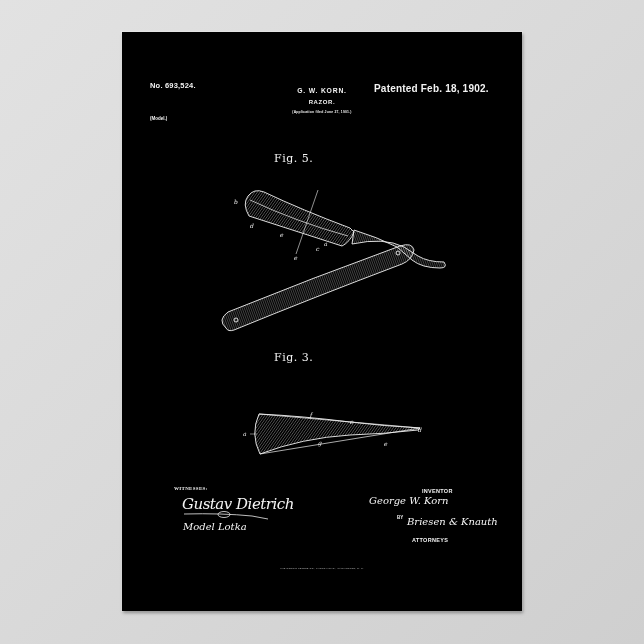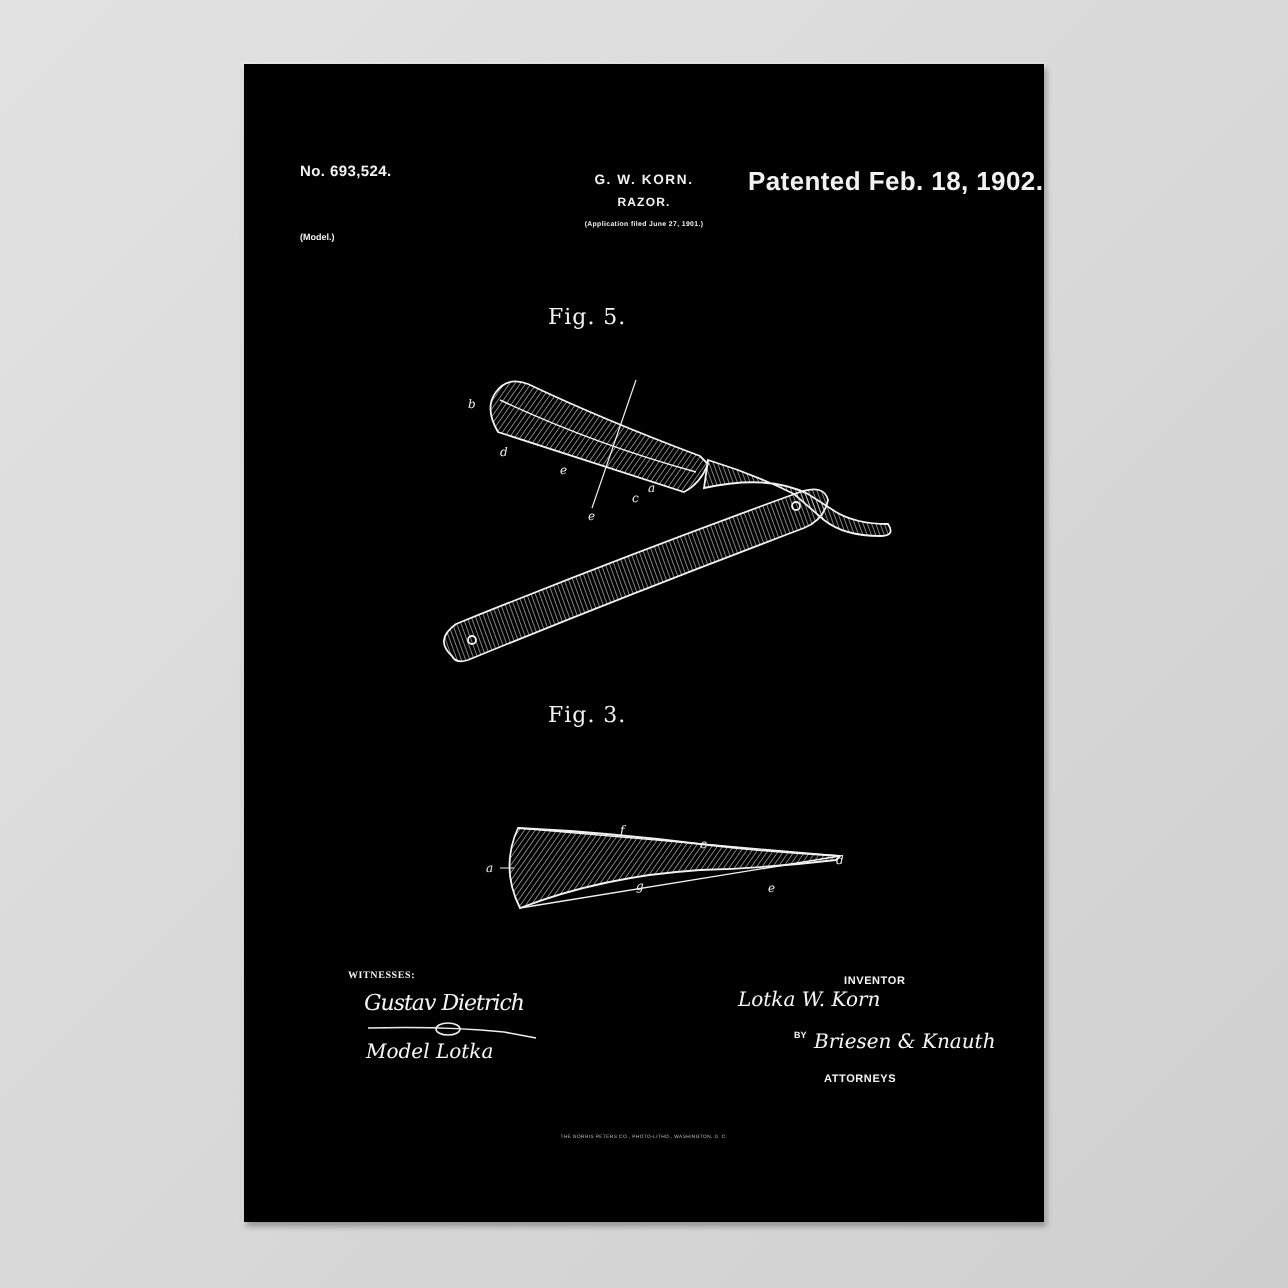--- a/index.html
+++ b/index.html
@@ -12,33 +12,33 @@
     .poster {
       position: absolute; left: 122px; top: 32px; width: 400px; height: 579px;
       background: #000000;
       box-shadow: 1px 2px 3px rgba(0,0,0,0.35), 0 0 0 1px rgba(255,255,255,0.25);
       color: #f0f0f0;
       overflow: hidden;
       text-decoration: underline;
     }
     .t { position: absolute; white-space: nowrap; font-weight: bold; color: #f2f2f2; }
     .patent-no { left: 28px; top: 49px; font-size: 7.5px; letter-spacing: 0.2px; }
-    .patented { left: 252px; top: 51px; font-size: 13px; letter-spacing: 0.2px; }
+    .patented { left: 252px; top: 51px; font-size: 10px; letter-spacing: 0.2px; }
     .inventor-name { left: 0; width: 400px; text-align: center; top: 55px; font-size: 6.8px; letter-spacing: 0.8px; }
     .title { left: 0; width: 400px; text-align: center; top: 67px; font-size: 6px; letter-spacing: 0.6px; }
     .application { left: 0; width: 400px; text-align: center; top: 78px; font-size: 3.4px; font-weight: bold; letter-spacing: 0.2px; }
     .model { left: 28px; top: 84px; font-size: 4.5px; }
     .fig1 { left: 152px; top: 120px; font-family: "DejaVu Serif", serif; font-size: 11px; font-weight: normal; letter-spacing: 0.5px; }
     .fig2 { left: 152px; top: 319px; font-family: "DejaVu Serif", serif; font-size: 11px; font-weight: normal; letter-spacing: 0.5px; }
     .wl { left: 52px; top: 454px; font-size: 5px; font-family: "Liberation Serif", serif; letter-spacing: 0.3px; }
     .inventor-label { left: 300px; top: 456px; font-size: 5.5px; letter-spacing: 0.3px; }
     .by-label { left: 275px; top: 483px; font-size: 4.5px; }
     .attorneys-label { left: 290px; top: 505px; font-size: 5.5px; letter-spacing: 0.3px; }
     .sig { position: absolute; white-space: nowrap; font-family: "DejaVu Serif", serif; font-style: italic; color: #f5f5f5; }
-    .sig-w1 { left: 60px; top: 463px; font-size: 11px; letter-spacing: -0.5px; }
+    .sig-w1 { left: 60px; top: 463px; font-size: 15px; letter-spacing: -0.5px; }
     .sig-w2 { left: 61px; top: 489px; font-size: 10px; }
     .sig-inv { left: 247px; top: 463px; font-size: 10px; }
     .sig-att { left: 285px; top: 484px; font-size: 10px; text-align: center; }
     .imprint { left: 0; width: 400px; text-align: center; top: 535px; font-size: 2.4px; font-weight: normal; color: #bbb; letter-spacing: 0.2px; }
     svg.drawing { position: absolute; left: 0; top: 0; }
   </style>
 </head>
 <body>
 
 <div class="poster">
@@ -103,19 +103,19 @@
 
   <div class="t wl">WITNESSES:</div>
   <div class="sig sig-w1">Gustav Dietrich</div>
   <svg style="position:absolute;left:60px;top:478px" width="90" height="10">
     <path d="M 2 4 Q 40 3 70 6 L 86 9" stroke="#eee" fill="none" stroke-width="0.8"></path>
     <ellipse cx="42" cy="4.5" rx="6" ry="3" stroke="#eee" fill="none" stroke-width="0.8"></ellipse>
   </svg>
   <div class="sig sig-w2">Model Lotka</div>
 
   <div class="t inventor-label">INVENTOR</div>
-  <div class="sig sig-inv">Lotka W. Korn</div>
+  <div class="sig sig-inv">George W. Korn</div>
   <div class="t by-label">BY</div>
   <div class="sig sig-att">Briesen &amp; Knauth</div>
   <div class="t attorneys-label">ATTORNEYS</div>
 
   <div class="t imprint">THE NORRIS PETERS CO., PHOTO-LITHO., WASHINGTON, D. C.</div>
 </div>
 
 </body></html>

